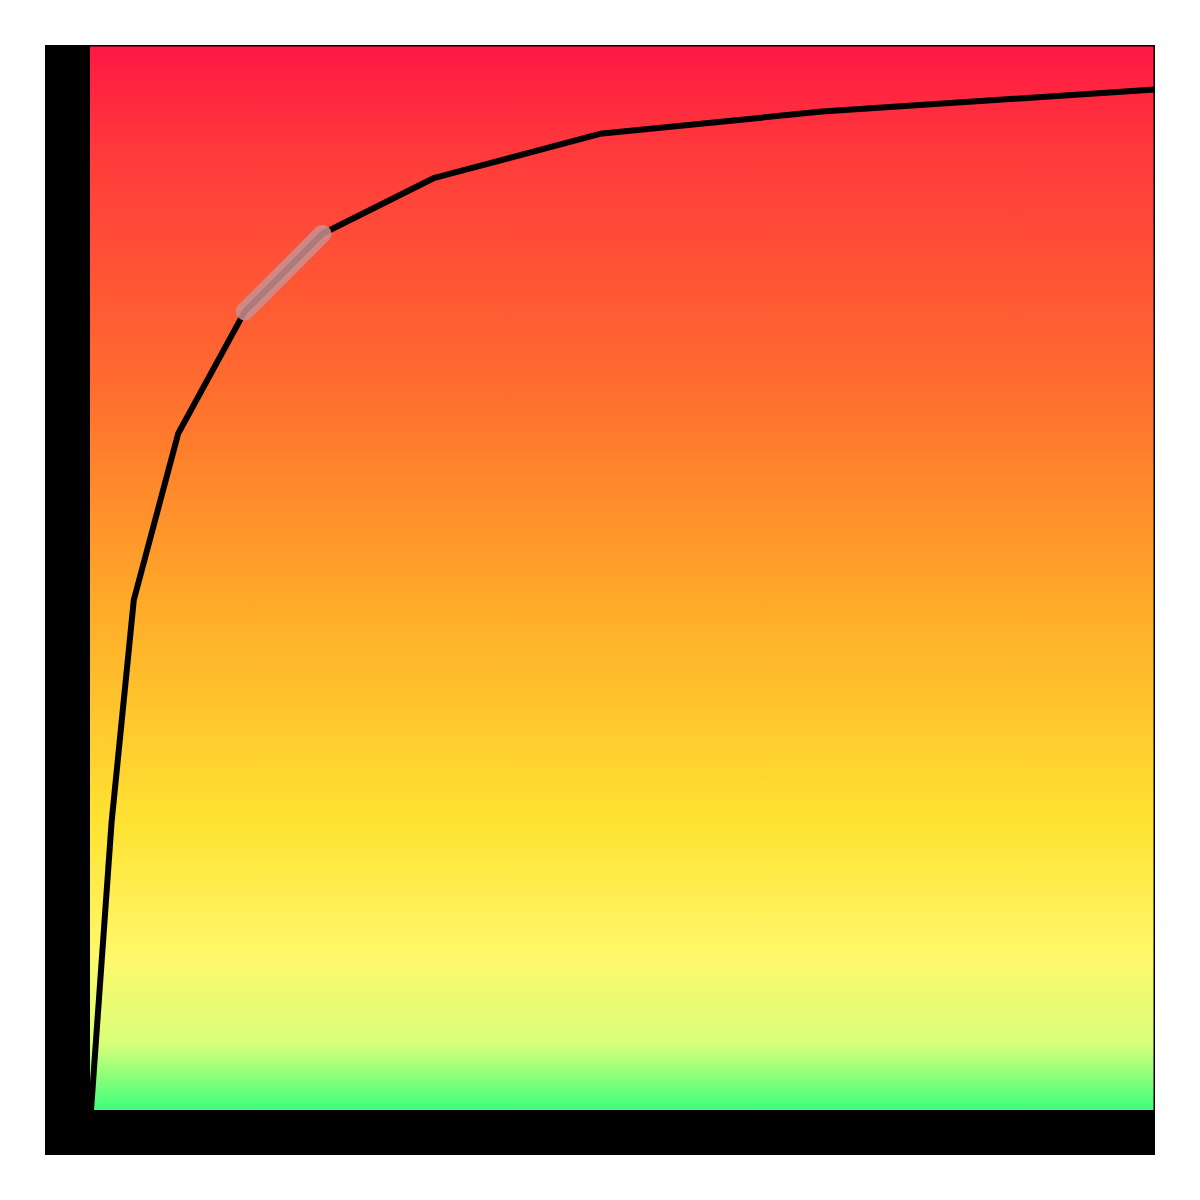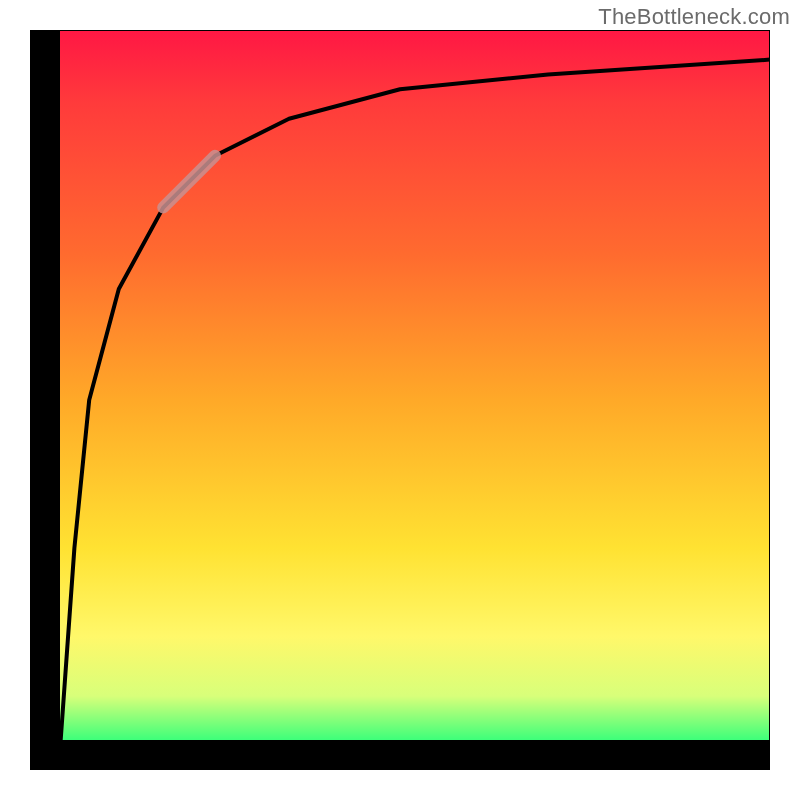--- a/index.html
+++ b/index.html
@@ -86,14 +86,13 @@
 
   <svg class="curves" viewBox="0 0 740 740" preserveAspectRatio="none">
     <path id="dip-path" d="M3.70 0.00 L11.10 370.00 L18.50 666.00 L25.90 717.80 L29.60 725.20" fill="none" stroke="#000" stroke-width="4" stroke-linecap="round" stroke-linejoin="round"></path>
     <path id="rise-path" d="M29.60 725.20 L44.40 518.00 L59.20 370.00 L88.80 259.00 L133.20 177.60 L185.00 125.80 L259.00 88.80 L370.00 59.20 L518.00 44.40 L740.00 29.60" fill="none" stroke="#000" stroke-width="4" stroke-linecap="round" stroke-linejoin="round"></path>
     <path id="rise-highlight" d="M133.20 177.60 L185.00 125.80" fill="none" stroke="#c99090" stroke-width="12" stroke-linecap="round" stroke-linejoin="round" opacity="0.85"></path>
   </svg>
 
   <div class="axes-border"></div>
   <div class="axes-top-right"></div>
 
-  <div class="watermark">TheBottleneck.com</div>
 </div>
 
 </body></html>

